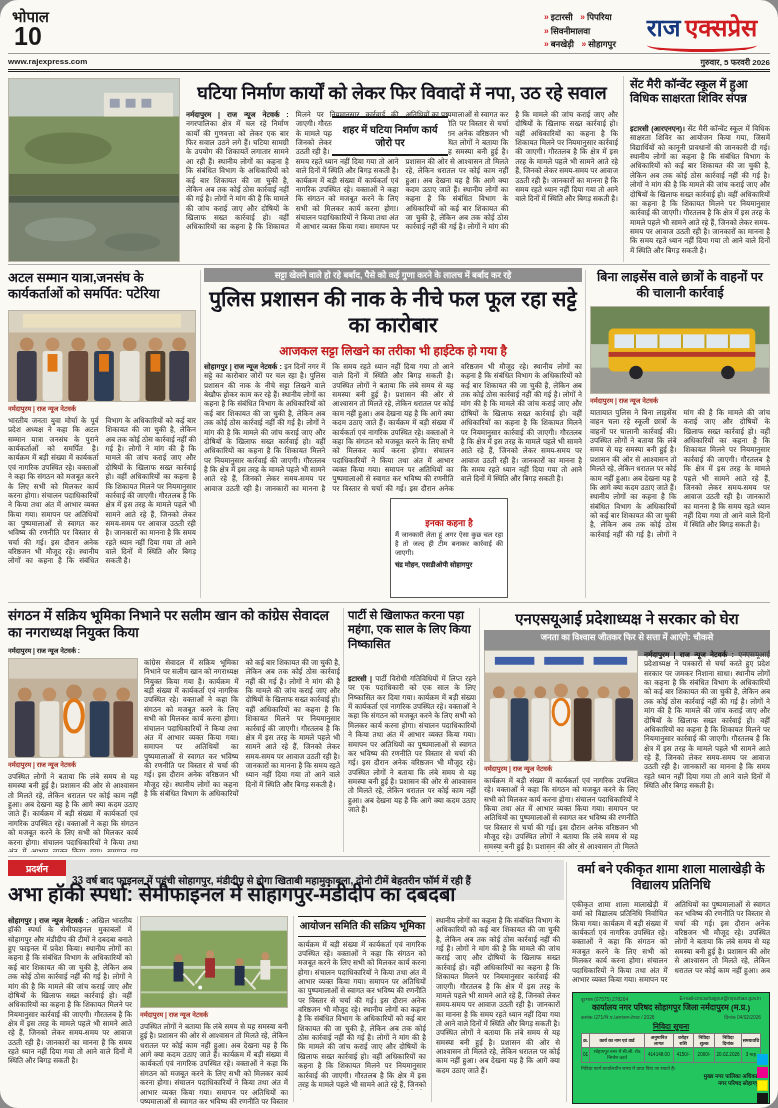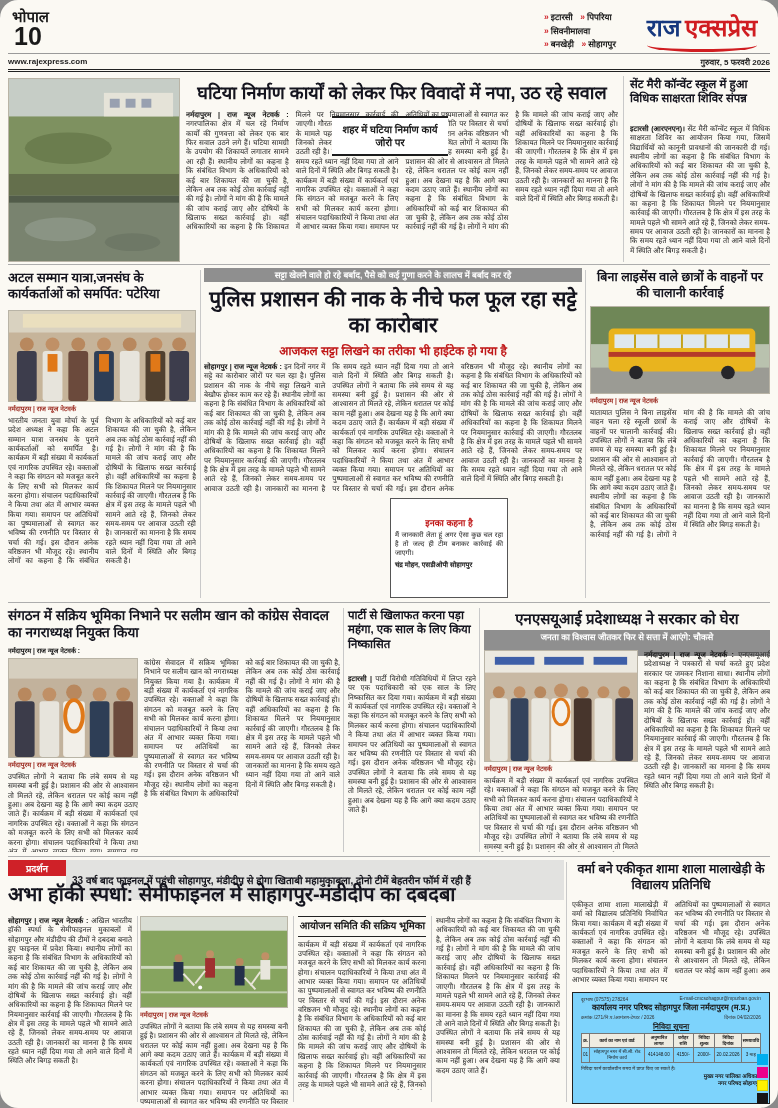--- a/index.html
+++ b/index.html
@@ -40,21 +40,21 @@
   .sheet{position:absolute;left:0;top:74px;width:778px;height:1034px;}
   
   .insetA{background:#fff;border-top:2px solid #1b1b1b;border-bottom:2px solid #1b1b1b;
           font-size:10px;font-weight:700;text-align:center;padding:5px 3px;box-sizing:border-box;line-height:1.3;}
   .quote{background:#fff;border:1px solid #555;padding:17px 4px;box-sizing:border-box;}
   .quote .qt{color:#c01818;font-size:9px;font-weight:700;text-align:center;margin-bottom:2px;}
   .quote .qx{font-size:6.8px;line-height:1.3;text-align:justify;}
   .quote .qa{font-size:6.8px;font-weight:700;margin-top:3px;}
   .stripLabel{background:#cf2128;color:#fff;font-weight:700;font-size:9.5px;display:flex;align-items:center;justify-content:center;}
   .stripText{background:#e2e2e0;color:#16161e;font-weight:700;font-size:10px;display:flex;align-items:center;padding:12px 6px;overflow:hidden;white-space:nowrap;}
-  .tender{background:#7dd3fc;border:1.5px solid #222;box-sizing:border-box;padding:3px 8px;overflow:hidden;}
+  .tender{background:#22c55e;border:1.5px solid #222;box-sizing:border-box;padding:3px 8px;overflow:hidden;}
   .tender .tl{display:flex;justify-content:space-between;font-size:4.8px;color:#333;}
   .tender .off{font-size:8px;font-weight:700;text-align:center;line-height:1.25;margin:1px 0;}
   .tender .ref{display:flex;justify-content:space-between;font-size:4.8px;color:#333;margin:1px 0;}
   .tender .tt{font-size:7.5px;font-weight:700;text-align:center;text-decoration:underline;margin:1px 0 2px;}
   .tender table{width:100%;border-collapse:collapse;font-size:4.6px;line-height:1.25;}
   .tender th,.tender td{border:1px solid #777;padding:1px;text-align:center;}
   .tender th{background:#efece1;font-weight:700;}
   .tender .note{font-size:4.7px;margin-top:2px;color:#333;}
   .tender .sig{font-size:5.6px;font-weight:700;text-align:right;margin-top:2px;line-height:1.3;}
   .cmyk div{width:11px;height:11px;margin-bottom:2px;}

